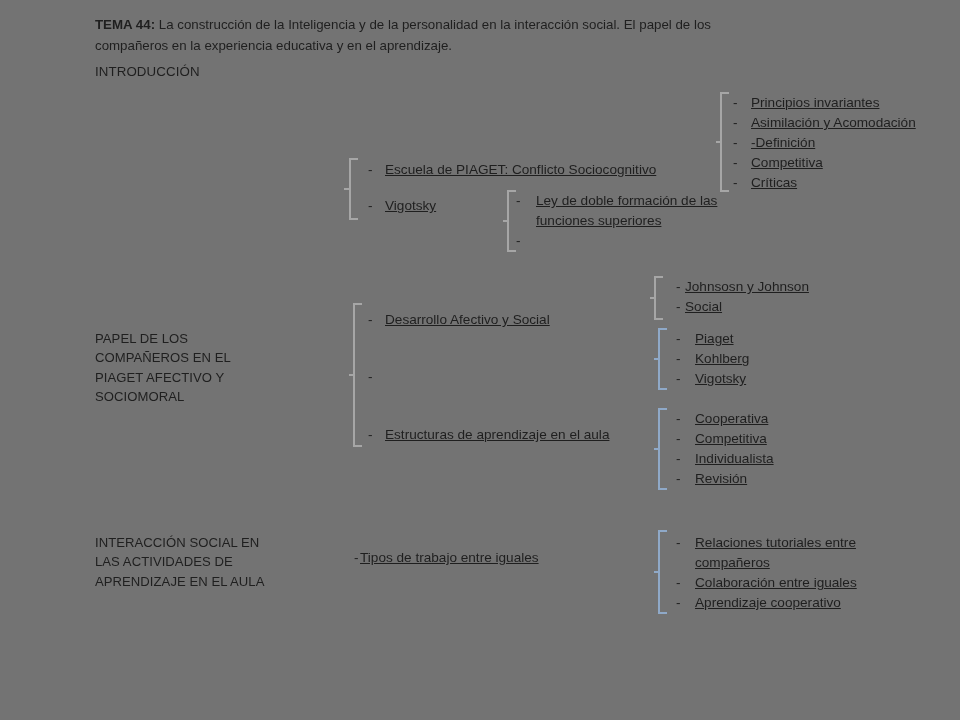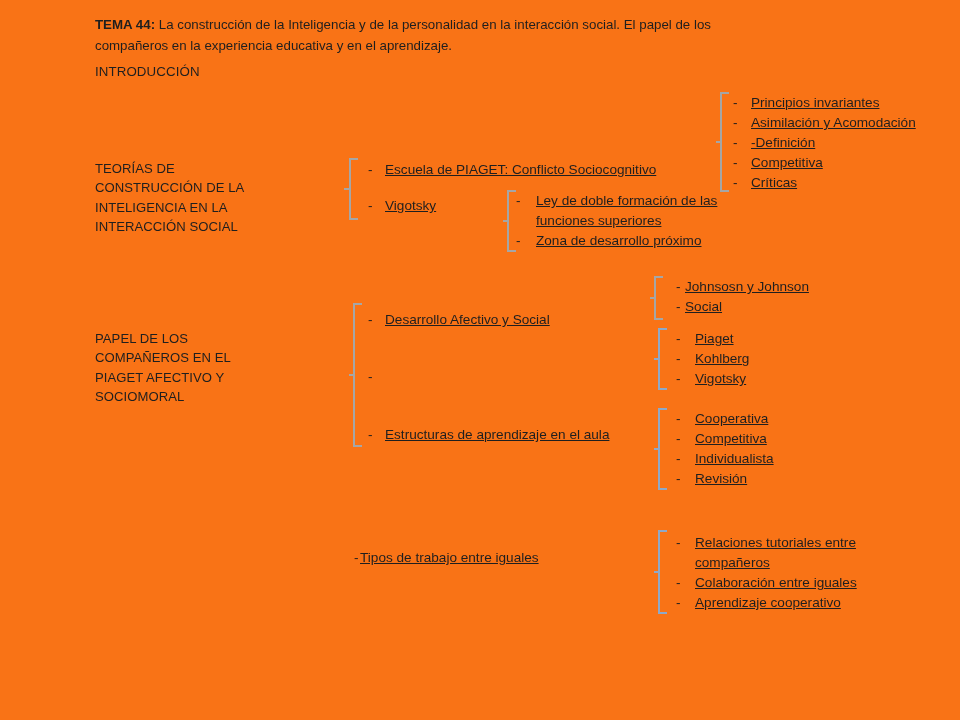--- a/index.html
+++ b/index.html
@@ -8,21 +8,21 @@
     background: #ffffff;
   }
   body {
     font-family: "Liberation Sans", sans-serif;
     color: #262626;
   }
   #page {
     position: relative;
     width: 960px;
     height: 720px;
-    background: #f97316;
+    background: #737373;
     overflow: hidden;
   }
   .abs { position: absolute; }
 
   
   #title-block {
     left: 95px;
     top: 14px;
     width: 690px;
     font-size: 13.3px;
@@ -96,21 +96,20 @@
 <body>
 
 <div id="page">
 
   <div class="abs" id="title-block">
     <span class="tema">TEMA 44:</span><span> La construcción de la Inteligencia y de la personalidad en la interacción social. El papel de los compañeros  en la experiencia educativa y en el aprendizaje.</span>
   </div>
 
   <div class="abs" id="intro-label">INTRODUCCIÓN</div>
 
-  <div class="abs section-heading" style="left:95px; top:159px;">TEORÍAS DE CONSTRUCCIÓN DE LA INTELIGENCIA EN LA INTERACCIÓN SOCIAL</div>
 
   <div class="bracket curly" style="left:345px; top:158px; height:62px;">
     <div class="spine" style="background:#a6a6a6;"></div>
     <div class="cap top" style="background:#a6a6a6;"></div>
     <div class="cap bottom" style="background:#a6a6a6;"></div>
     <div class="stub" style="background:#a6a6a6;"></div>
   </div>
 
   <div class="abs li" style="left:368px; top:160px;">
     <span class="dash" style="width:17px;">-</span>
@@ -159,21 +158,20 @@
     <div class="stub" style="background:#a6a6a6;"></div>
   </div>
 
   <div class="abs" style="left:516px; top:191px; width:210px;">
     <div class="li wrap">
       <span class="dash" style="width:20px;">-</span>
       <span class="txt">Ley de doble  formación   de las funciones superiores</span>
     </div>
     <div class="li">
       <span class="dash" style="width:20px;">-</span>
-      <span class="txt">Zona de desarrollo  próximo</span>
     </div>
   </div>
 
   <div class="abs section-heading" style="left:95px; top:329px;">PAPEL DE LOS COMPAÑEROS  EN EL PIAGET AFECTIVO Y SOCIOMORAL</div>
 
   <div class="bracket" style="left:349px; top:303px; height:144px;">
     <div class="spine" style="background:#a6a6a6;"></div>
     <div class="cap top" style="background:#a6a6a6;"></div>
     <div class="cap bottom" style="background:#a6a6a6;"></div>
     <div class="stub" style="background:#a6a6a6;"></div>
@@ -252,20 +250,21 @@
     <div class="li">
       <span class="dash" style="width:19px;">-</span>
       <span class="txt">Individualista</span>
     </div>
     <div class="li">
       <span class="dash" style="width:19px;">-</span>
       <span class="txt">Revisión</span>
     </div>
   </div>
 
+  <div class="abs section-heading" style="left:95px; top:533px;">INTERACCIÓN SOCIAL EN LAS ACTIVIDADES DE APRENDIZAJE EN EL AULA</div>
 
   <div class="abs li" style="left:354px; top:548px;">
     <span class="dash" style="width:6px;">-</span>
     <span class="txt"> Tipos de trabajo entre iguales</span>
   </div>
 
   <div class="bracket" style="left:654px; top:530px; height:84px;">
     <div class="spine" style="background:#8fa9c8;"></div>
     <div class="cap top" style="background:#8fa9c8;"></div>
     <div class="cap bottom" style="background:#8fa9c8;"></div>

